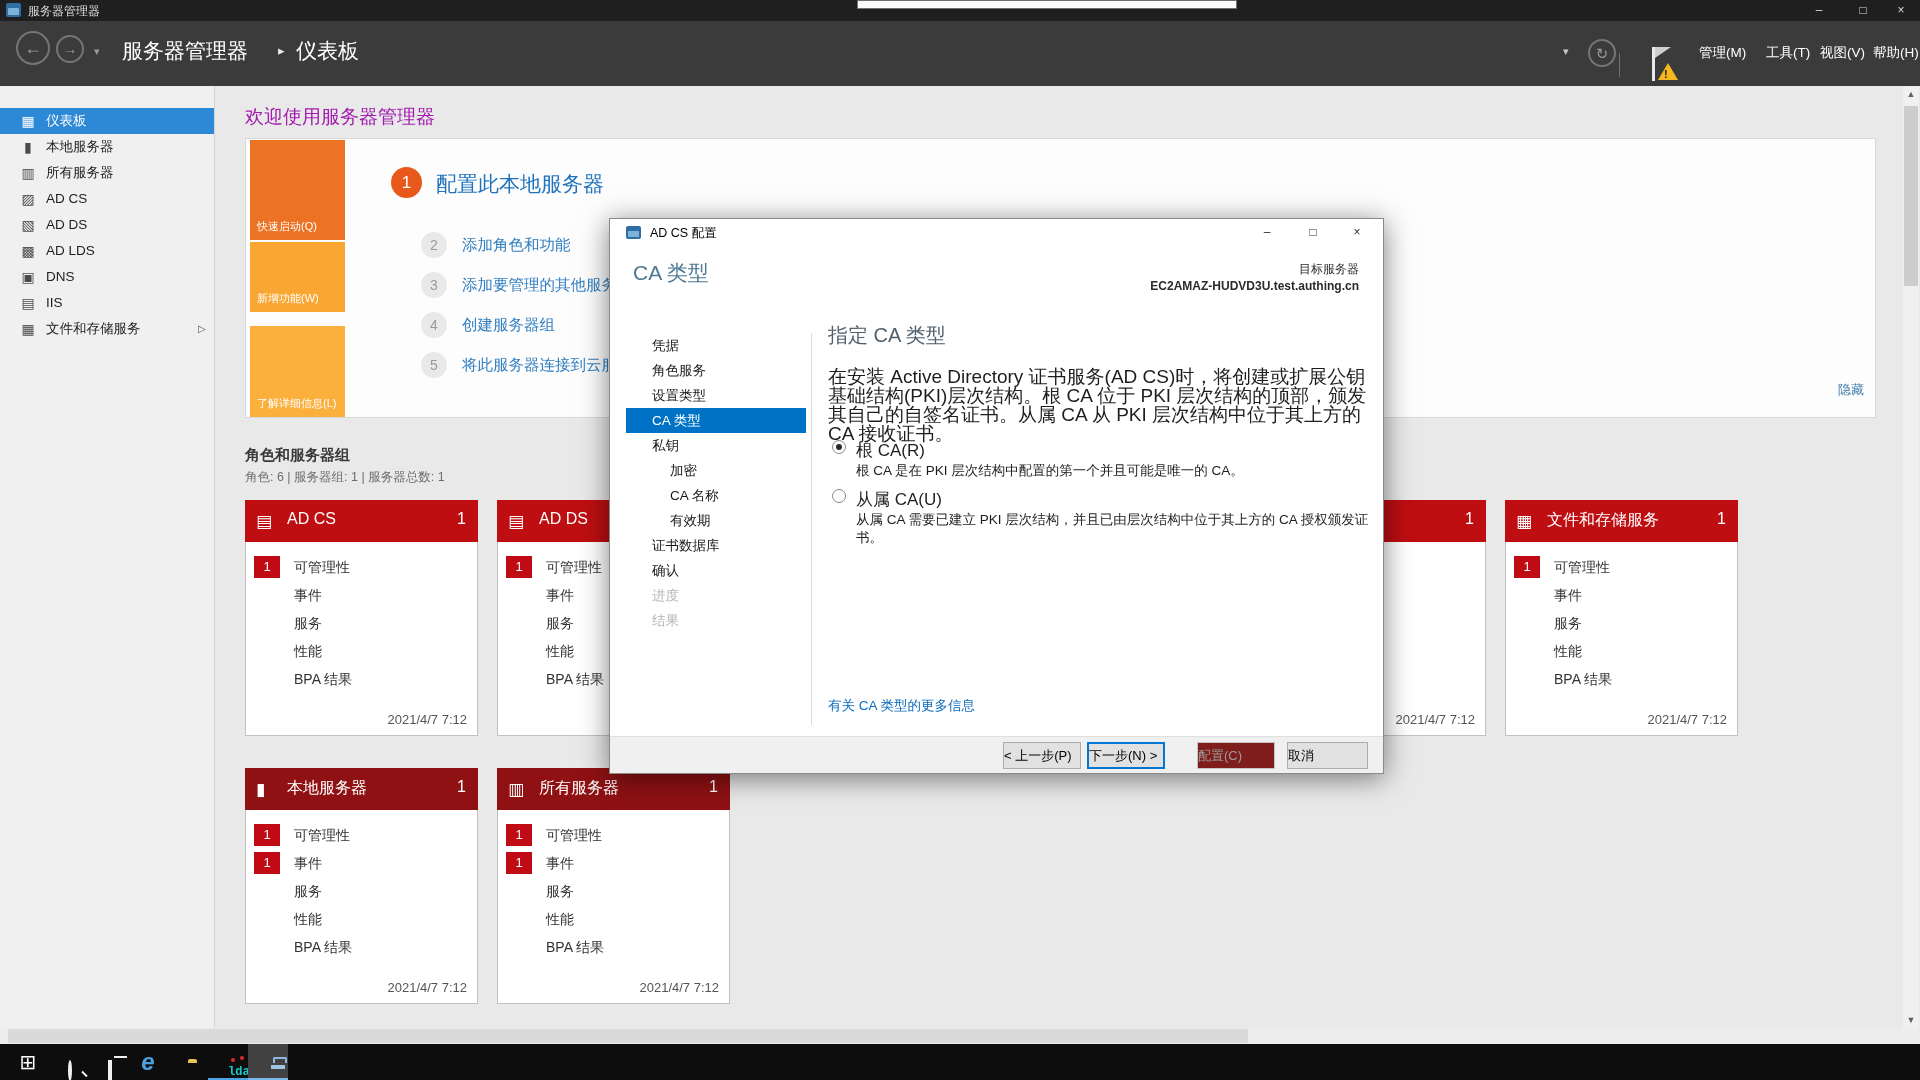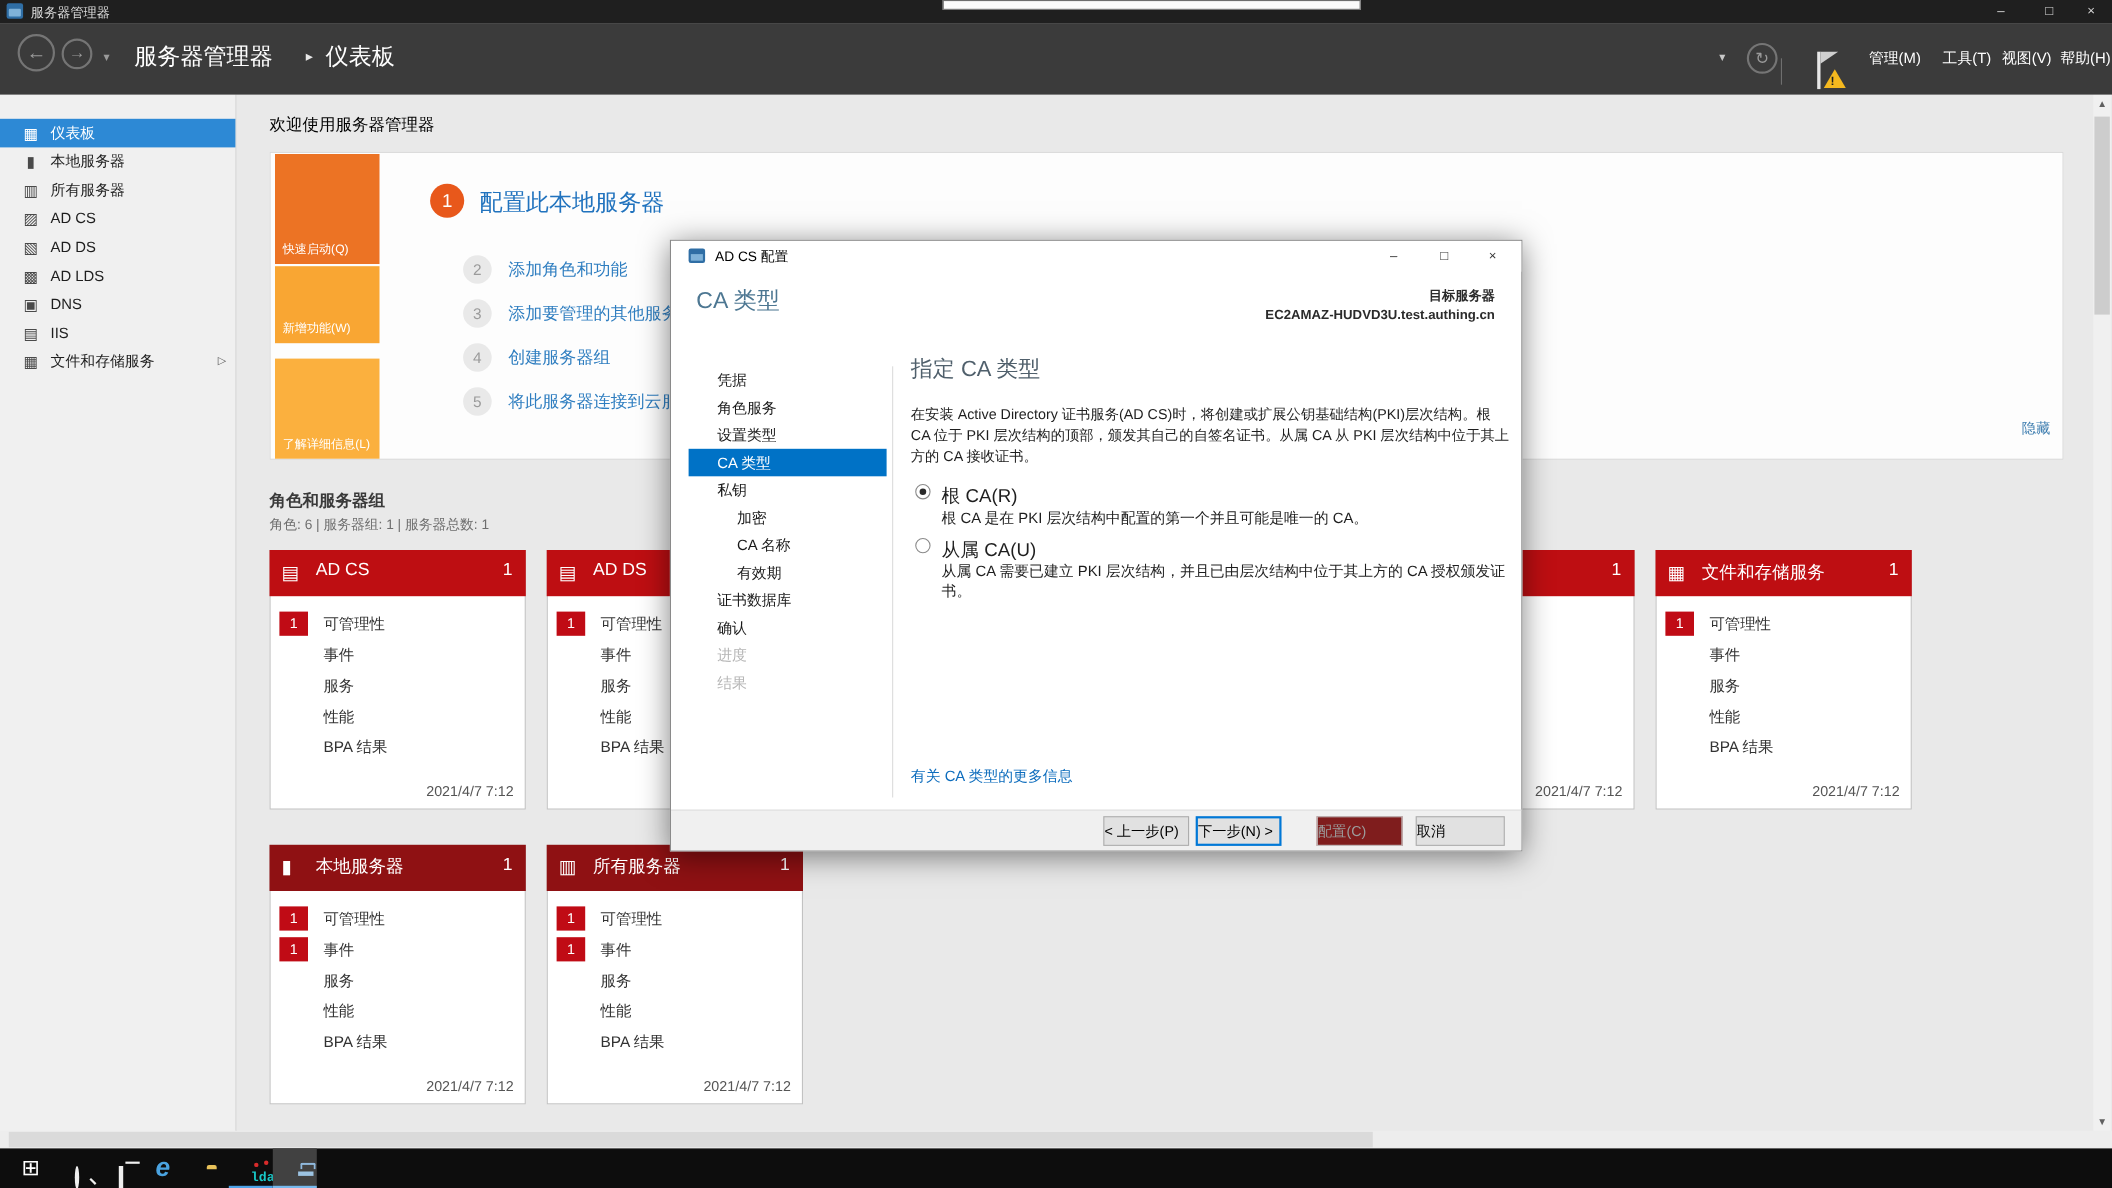--- a/index.html
+++ b/index.html
@@ -30,21 +30,21 @@
 
   
   .sidebar{position:absolute;left:0;top:86px;width:215px;height:942px;background:#F0F0F0;border-right:1px solid #D5D5D5;z-index:10}
   .sitem{position:relative;height:26px;line-height:26px;padding-left:46px;font-size:13.5px;color:#1E1E1E;cursor:default}
   .sitem.sel{background:#2D89D5;color:#FFF}
   .sicon{position:absolute;left:17px;top:0;width:22px;text-align:center;font-size:14px;color:#4A4A4A}
   .sel .sicon{color:#FFF}
   .sexp{position:absolute;left:198px;top:0;font-size:10px;color:#555}
 
   
-  .welcome-h{position:absolute;left:245px;top:104px;font-size:15px;color:#000000}
+  .welcome-h{position:absolute;left:245px;top:104px;font-size:19px;color:#a21caf}
   .panel{position:absolute;left:245px;top:138px;width:1631px;height:280px;background:#FDFDFD;border:1px solid #D9D9D9;z-index:5}
   .qs{position:absolute;left:4px;width:95px;color:#FFF;font-size:11px}
   .qs span{position:absolute;left:7px;bottom:6px}
   .stepnum1{position:absolute;left:145px;top:28px;width:31px;height:31px;border-radius:50%;background:#E8581B;color:#FFF;
             text-align:center;line-height:31px;font-size:17px}
   .step1lbl{position:absolute;left:190px;top:31px;font-size:21px;color:#2173BE}
   .stepnum{position:absolute;left:175px;width:26px;height:26px;border-radius:50%;background:#E9E9E9;color:#9A9A9A;
            text-align:center;line-height:26px;font-size:14px}
   .steplbl{position:absolute;left:216px;font-size:15.5px;color:#2F7EC0}
   .hidelink{position:absolute;left:1592px;top:242px;font-size:13px;color:#3D7DAF}
@@ -75,30 +75,30 @@
 
   
   .dialog{position:absolute;left:609px;top:218px;width:775px;height:556px;background:#FFF;border:1px solid #8A8A8A;
           box-shadow:0 4px 26px rgba(0,0,0,.5);z-index:50}
   .dlg-title{position:absolute;left:0;top:0;right:0;height:28px;background:#FFF}
   .dlg-ico{position:absolute;left:16px;top:7px;width:15px;height:13px;background:#2F6EA5;border-radius:2px}
   .dlg-ico::after{content:"";position:absolute;left:2px;top:5px;right:2px;bottom:2px;background:#7FB2D9}
   .dlg-ttl{position:absolute;left:40px;top:6px;font-size:12.5px;color:#000}
   .dbtn{position:absolute;top:3px;width:40px;height:22px;color:#333;font-size:12px;text-align:center;line-height:21px}
   .dlg-head{position:absolute;left:23px;top:40px;font-size:21px;color:#4D7792}
-  .tgt-lbl{position:absolute;right:24px;top:42px;font-size:12px;font-weight:bold;color:#2B2B2B}
+  .tgt-lbl{position:absolute;right:24px;top:42px;font-size:12px;font-weight:normal;color:#2B2B2B}
   .tgt-srv{position:absolute;right:24px;top:60px;font-size:12px;font-weight:bold;color:#2B2B2B}
   .wsteps{position:absolute;left:16px;top:114px;width:180px}
   .wstep{position:relative;height:25px;line-height:25px;padding-left:26px;font-size:13.5px;color:#1A1A1A}
   .wstep.ind{padding-left:44px}
   .wstep.sel{background:#0072C6;color:#FFF}
   .wstep.dis{color:#B5B5B5}
   .wdiv{position:absolute;left:201px;top:114px;width:1px;height:392px;background:#DCDCDC}
   .c-head{position:absolute;left:218px;top:103px;font-size:20px;color:#50606C}
-  .c-para{position:absolute;left:218px;top:148px;width:545px;font-size:13px;line-height:19px;color:#1E1E1E}
+  .c-para{position:absolute;left:218px;top:148px;width:545px;font-size:19px;line-height:19px;color:#1E1E1E}
   .radio{position:absolute;width:14px;height:14px;border:1px solid #8A8A8A;border-radius:50%;background:#FFF}
   .radio.checked::after{content:"";position:absolute;left:3px;top:3px;width:6px;height:6px;border-radius:50%;background:#2B2B2B}
   .opt-lbl{position:absolute;font-size:17px;color:#1E1E1E}
   .opt-desc{position:absolute;font-size:13.5px;color:#1E1E1E}
   .morelink{position:absolute;left:218px;top:478px;font-size:13.5px;color:#0C6CBD}
   .btnbar{position:absolute;left:0;bottom:0;right:0;height:37px;background:#F0F0F0;border-top:1px solid #DFDFDF}
   .btn{position:absolute;top:5px;height:27px;background:#E1E1E1;border:1px solid #ADADAD;font-size:13px;color:#000;
        text-align:left;line-height:25px}
   .btn.focus{border:2px solid #0078D7;line-height:23px}
   .btn.disabled{background:#7f1d1d;border-color:#C6C6C6;color:#9C9C9C}

